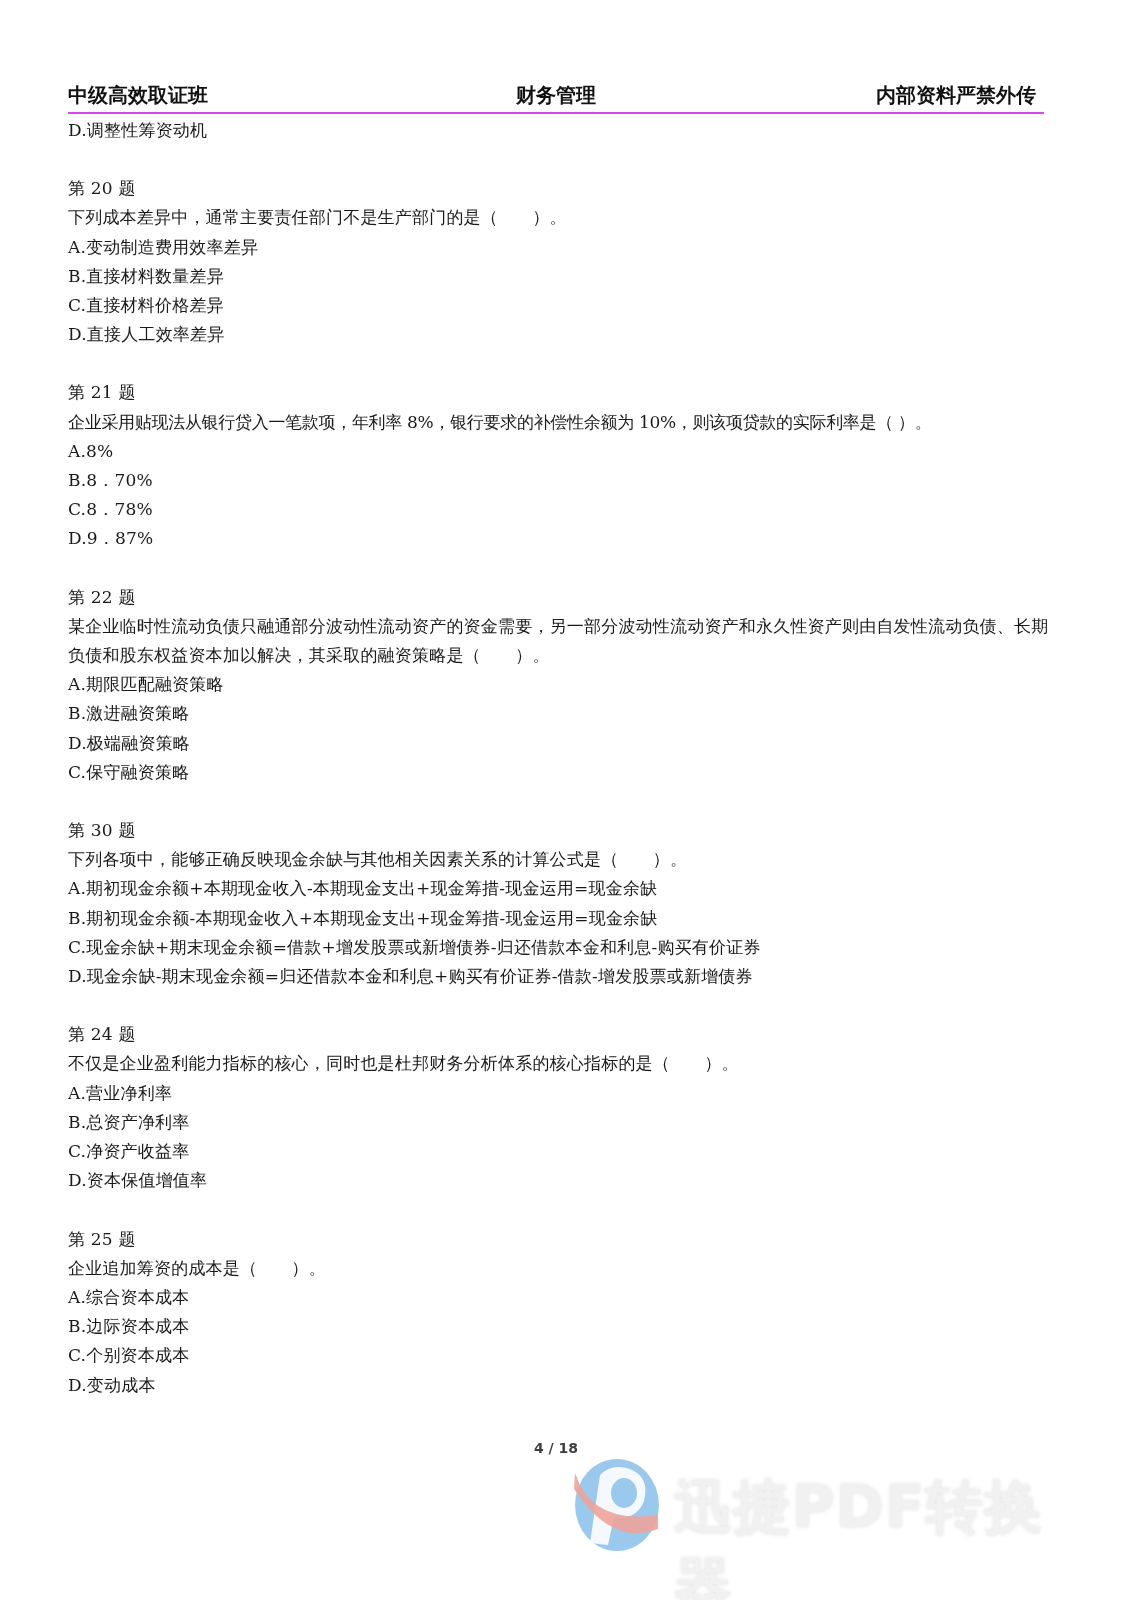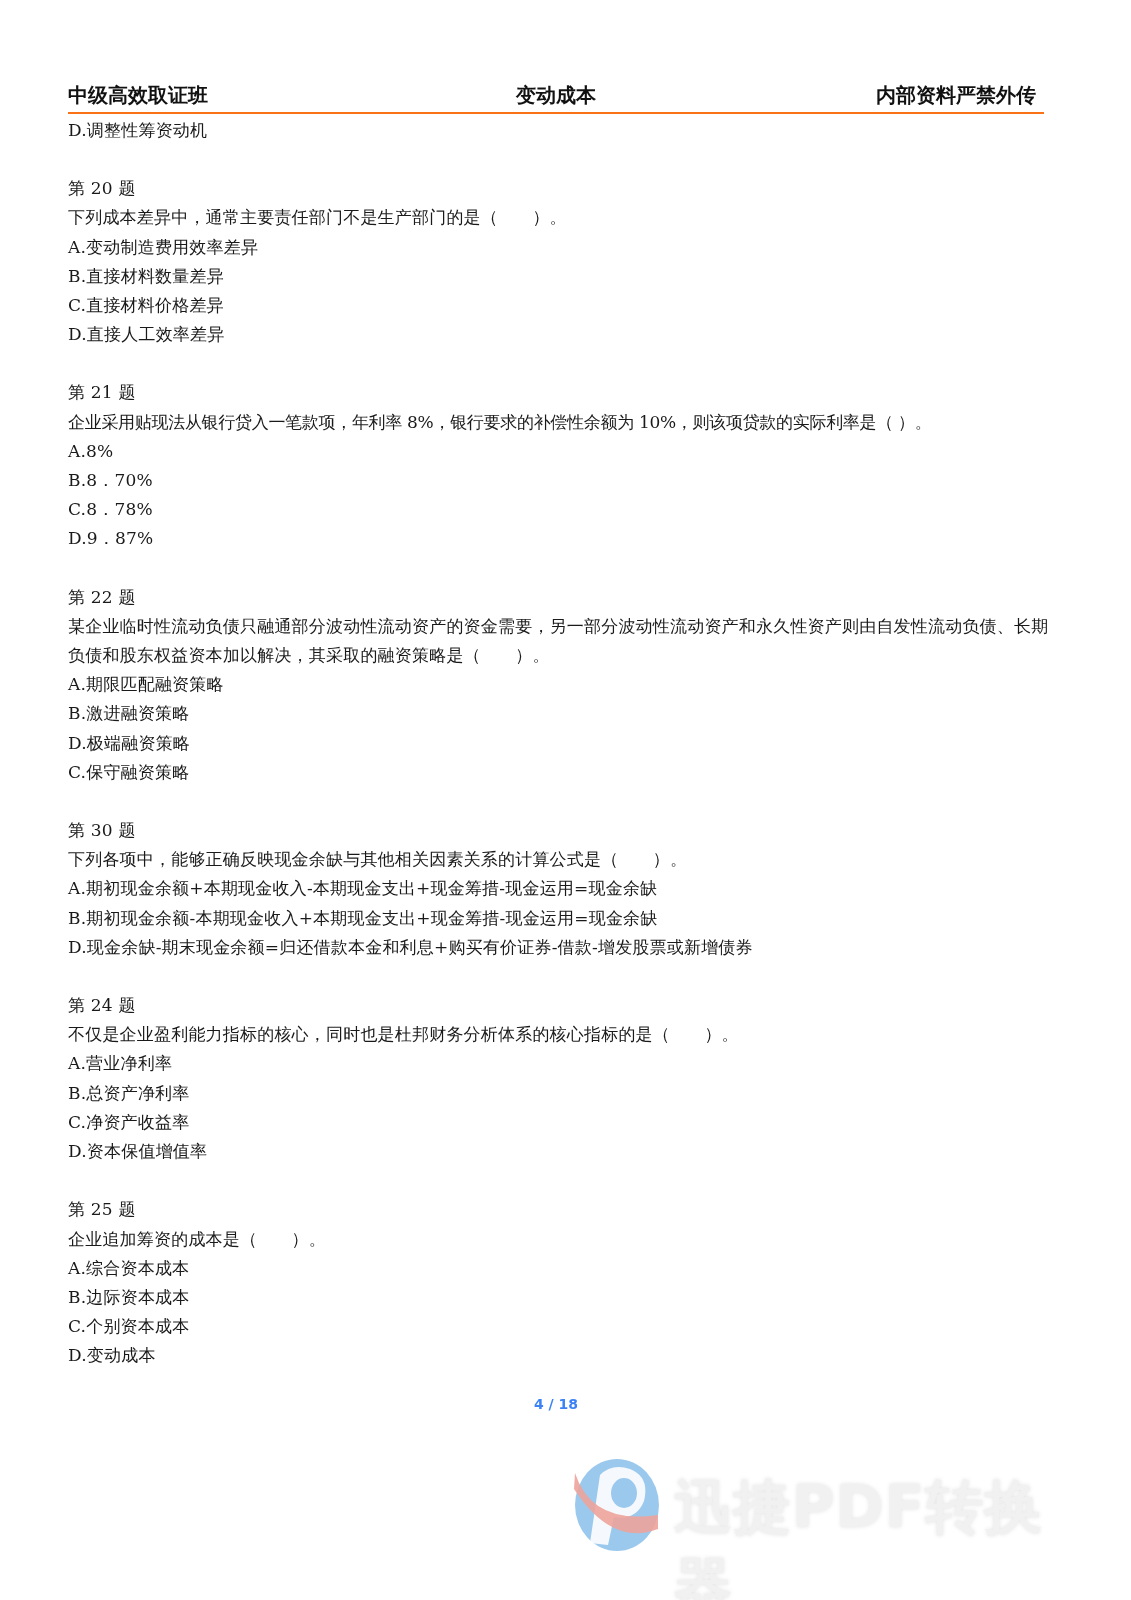--- a/index.html
+++ b/index.html
@@ -3,21 +3,21 @@
 <meta charset="utf-8">
 <style>
   html, body { margin: 0; padding: 0; background: #ffffff; }
   body {
     width: 1131px; height: 1600px; position: relative; overflow: hidden;
     font-family: "DejaVu Serif", "Liberation Serif", serif;
     color: #1a1a1a;
   }
   .header {
     position: absolute; left: 68px; right: 87px; top: 80px; height: 32px;
-    border-bottom: 2px solid #f97316;
+    border-bottom: 2px solid #d946ef;
   }
   .header span {
     position: absolute; top: 2px;
     font-family: "DejaVu Sans", "Liberation Sans", sans-serif;
     font-weight: bold; font-size: 20px; color: #111;
   }
   .h-left { left: 0; }
   .h-center { left: 50%; transform: translateX(-50%); }
   .h-right { right: 8px; }
 
@@ -26,43 +26,43 @@
     font-size: 17px; line-height: 29.2px; letter-spacing: 0.2px;
   }
   .line { white-space: nowrap; }
   .wrap { white-space: normal; }
   .gap { height: 29px; }
   .section-title {
     font-family: "DejaVu Sans", "Liberation Sans", sans-serif;
     font-weight: bold; font-size: 18px; margin-top: 29px;
   }
   .page-num {
-    position: absolute; left: 534px; top: 1396px;
+    position: absolute; left: 534px; top: 1440px;
     font-family: "DejaVu Sans", "Liberation Sans", sans-serif;
-    font-weight: bold; font-size: 14px; color: #3b82f6;
+    font-weight: bold; font-size: 14px; color: #404040;
   }
   .watermark {
     position: absolute; left: 572px; top: 1455px; height: 100px; width: 520px;
     opacity: 0.75;
   }
   .wm-logo { position: absolute; left: 0; top: 0; }
   .wm-text {
     position: absolute; left: 102px; top: 14px;
     font-family: "DejaVu Sans", "Liberation Sans", sans-serif;
     font-weight: bold; font-size: 58px; color: #ededed;
     letter-spacing: 1px;
     text-shadow: 0 0 4px #d8d8d8;
   }
 </style>
 </head>
 <body>
 
 <div class="header">
   <span class="h-left">中级高效取证班</span>
-  <span class="h-center">变动成本</span>
+  <span class="h-center">财务管理</span>
   <span class="h-right">内部资料严禁外传</span>
 </div>
 
 <div class="content">
   <div class="line">D.调整性筹资动机</div>
   <div class="gap"></div>
 
   <div>
     <div class="line">第 20 题</div>
     <div class="line">下列成本差异中，通常主要责任部门不是生产部门的是（　　）。</div>
@@ -91,20 +91,21 @@
     <div class="line">D.极端融资策略</div>
     <div class="line">C.保守融资策略</div>
   </div>
   <div class="gap"></div>
 
   <div>
     <div class="line">第 30 题</div>
     <div class="line">下列各项中，能够正确反映现金余缺与其他相关因素关系的计算公式是（　　）。</div>
     <div class="line">A.期初现金余额+本期现金收入-本期现金支出+现金筹措-现金运用=现金余缺</div>
     <div class="line">B.期初现金余额-本期现金收入+本期现金支出+现金筹措-现金运用=现金余缺</div>
+    <div class="line">C.现金余缺+期末现金余额=借款+增发股票或新增债券-归还借款本金和利息-购买有价证券</div>
     <div class="line">D.现金余缺-期末现金余额=归还借款本金和利息+购买有价证券-借款-增发股票或新增债券</div>
   </div>
   <div class="gap"></div>
 
   <div>
     <div class="line">第 24 题</div>
     <div class="line">不仅是企业盈利能力指标的核心，同时也是杜邦财务分析体系的核心指标的是（　　）。</div>
     <div class="line">A.营业净利率</div>
     <div class="line">B.总资产净利率</div>
     <div class="line">C.净资产收益率</div>

